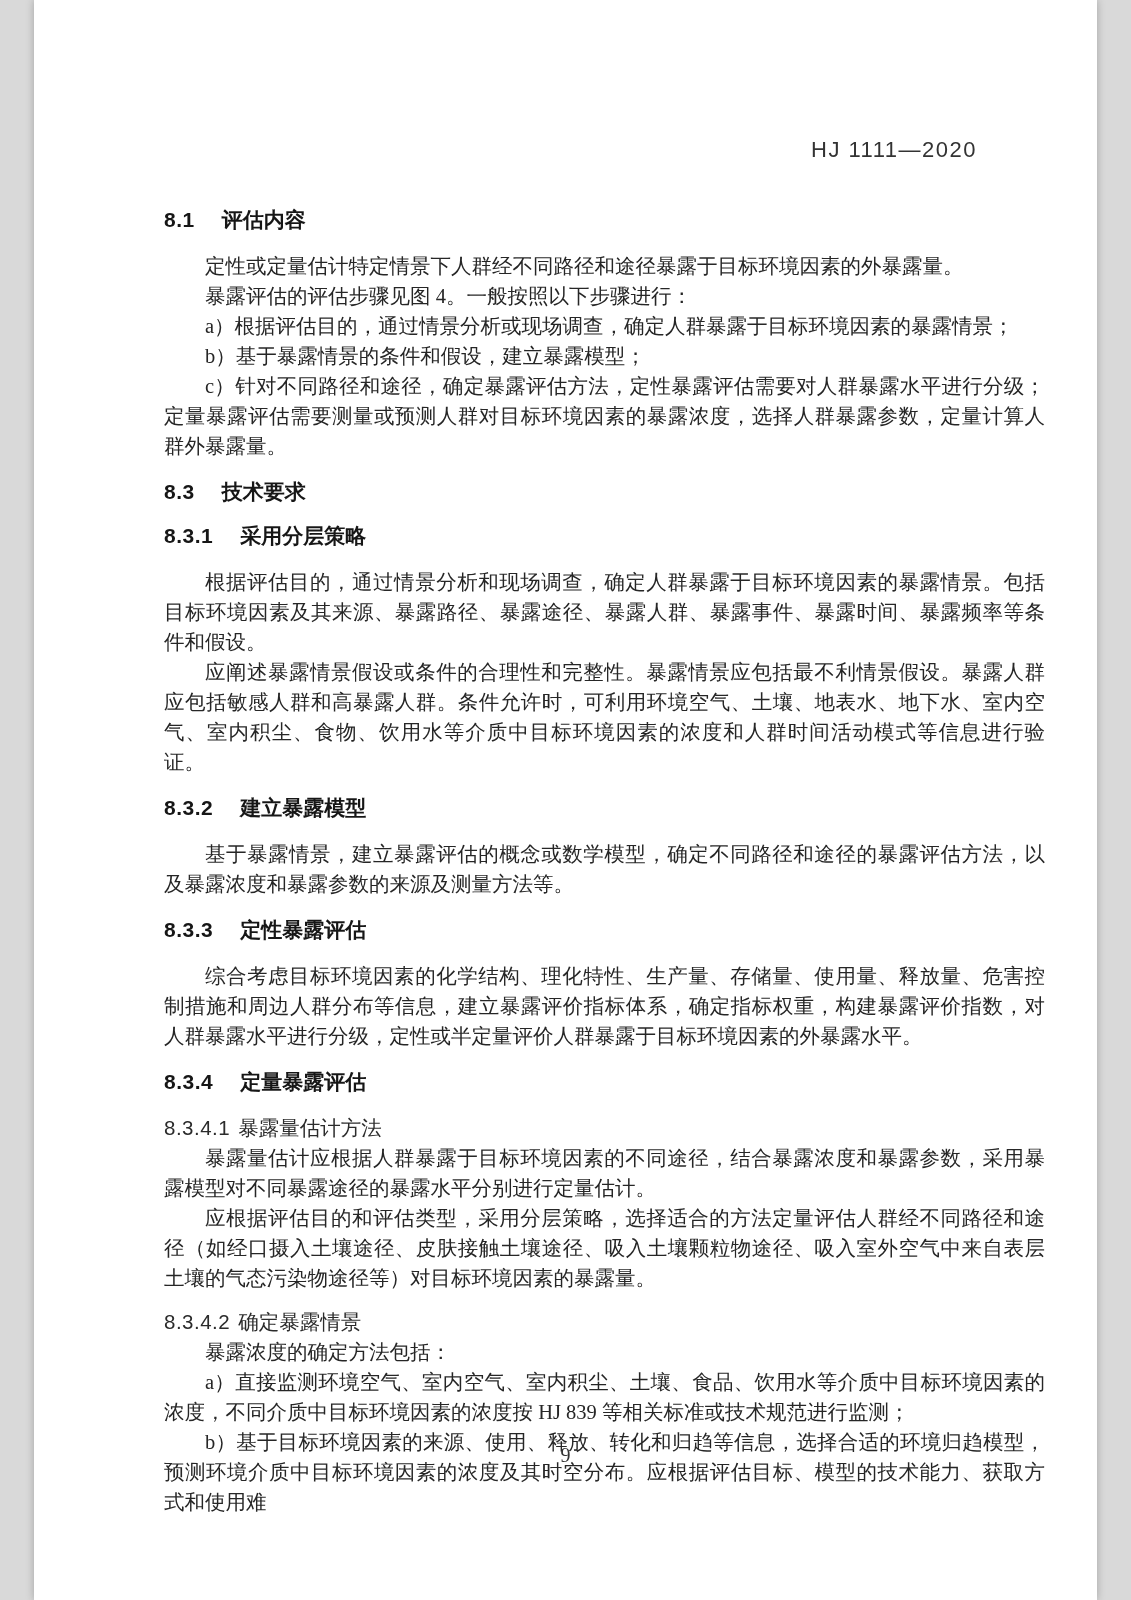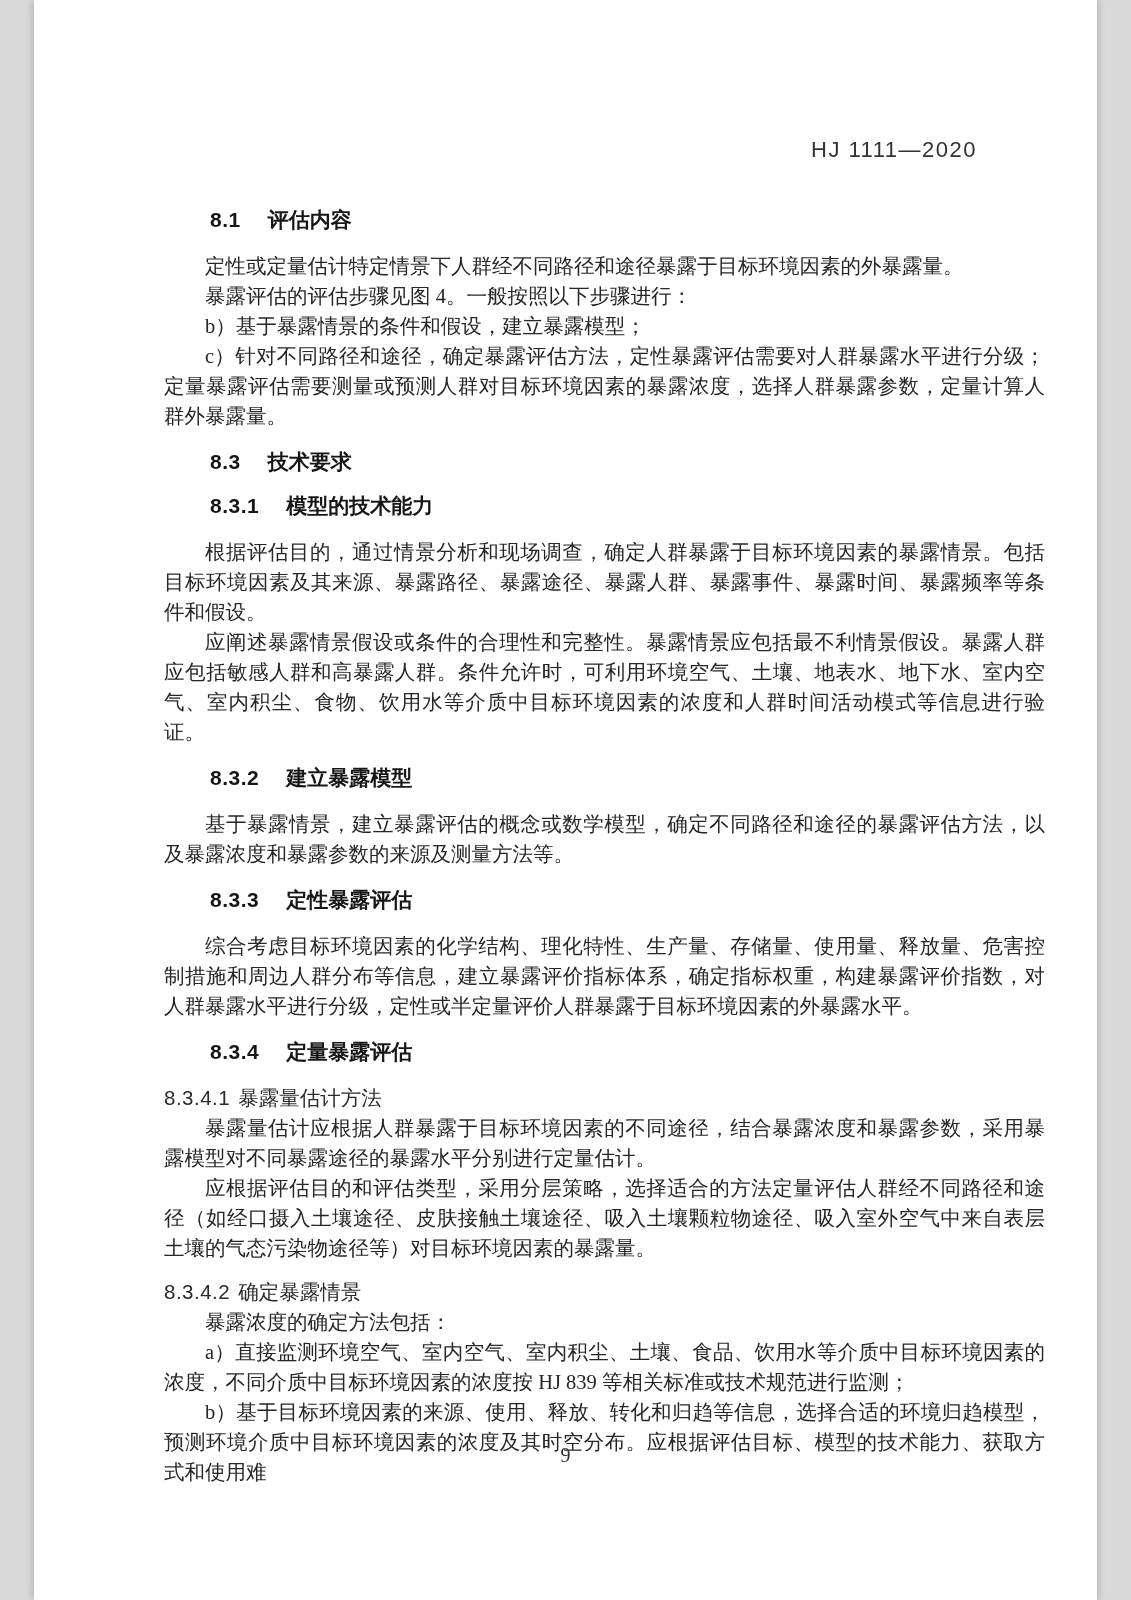--- a/index.html
+++ b/index.html
@@ -45,21 +45,21 @@
     font-family: "Liberation Sans", "DejaVu Sans", sans-serif;
     font-weight: bold;
     color: #161616;
     font-size: 21px;
     line-height: 26px;
     white-space: nowrap;
   }
   .heading .hnum { display: inline-block; letter-spacing: 0.5px; }
   .level-2 { margin: 18px 0 18px; }
   .level-3 { margin: 18px 0 18px; }
-  .level-2 .hnum, .level-3 .hnum { margin-right: 27px; margin-left: 46px; }
+  .level-2 .hnum, .level-3 .hnum { margin-right: 27px; }
   .heading:first-child { margin-top: 12px; }
 
   
   .level-4 {
     font-weight: normal;
     font-size: 20.5px;
     line-height: 30px;
     color: #2b2b2b;
     margin: 14px 0 0;
   }
@@ -96,24 +96,25 @@
 <body>
 
 <div class="page">
 
   <div class="doc-header">HJ 1111—2020</div>
 
   <div class="content">
       <div class="heading level-2"><span class="hnum">8.1</span><span class="htitle">评估内容</span></div>
       <p class="para">定性或定量估计特定情景下人群经不同路径和途径暴露于目标环境因素的外暴露量。</p>
       <p class="para">暴露评估的评估步骤见图 4。一般按照以下步骤进行：</p>
+      <p class="para">a）根据评估目的，通过情景分析或现场调查，确定人群暴露于目标环境因素的暴露情景；</p>
       <p class="para">b）基于暴露情景的条件和假设，建立暴露模型；</p>
       <p class="para">c）针对不同路径和途径，确定暴露评估方法，定性暴露评估需要对人群暴露水平进行分级；定量暴露评估需要测量或预测人群对目标环境因素的暴露浓度，选择人群暴露参数，定量计算人群外暴露量。</p>
       <div class="heading level-2"><span class="hnum">8.3</span><span class="htitle">技术要求</span></div>
-      <div class="heading level-3"><span class="hnum">8.3.1</span><span class="htitle">模型的技术能力</span></div>
+      <div class="heading level-3"><span class="hnum">8.3.1</span><span class="htitle">采用分层策略</span></div>
       <p class="para">根据评估目的，通过情景分析和现场调查，确定人群暴露于目标环境因素的暴露情景。包括目标环境因素及其来源、暴露路径、暴露途径、暴露人群、暴露事件、暴露时间、暴露频率等条件和假设。</p>
       <p class="para">应阐述暴露情景假设或条件的合理性和完整性。暴露情景应包括最不利情景假设。暴露人群应包括敏感人群和高暴露人群。条件允许时，可利用环境空气、土壤、地表水、地下水、室内空气、室内积尘、食物、饮用水等介质中目标环境因素的浓度和人群时间活动模式等信息进行验证。</p>
       <div class="heading level-3"><span class="hnum">8.3.2</span><span class="htitle">建立暴露模型</span></div>
       <p class="para">基于暴露情景，建立暴露评估的概念或数学模型，确定不同路径和途径的暴露评估方法，以及暴露浓度和暴露参数的来源及测量方法等。</p>
       <div class="heading level-3"><span class="hnum">8.3.3</span><span class="htitle">定性暴露评估</span></div>
       <p class="para">综合考虑目标环境因素的化学结构、理化特性、生产量、存储量、使用量、释放量、危害控制措施和周边人群分布等信息，建立暴露评价指标体系，确定指标权重，构建暴露评价指数，对人群暴露水平进行分级，定性或半定量评价人群暴露于目标环境因素的外暴露水平。</p>
       <div class="heading level-3"><span class="hnum">8.3.4</span><span class="htitle">定量暴露评估</span></div>
       <div class="heading level-4"><span class="hnum">8.3.4.1</span><span class="htitle">暴露量估计方法</span></div>
       <p class="para">暴露量估计应根据人群暴露于目标环境因素的不同途径，结合暴露浓度和暴露参数，采用暴露模型对不同暴露途径的暴露水平分别进行定量估计。</p>
       <p class="para">应根据评估目的和评估类型，采用分层策略，选择适合的方法定量评估人群经不同路径和途径（如经口摄入土壤途径、皮肤接触土壤途径、吸入土壤颗粒物途径、吸入室外空气中来自表层土壤的气态污染物途径等）对目标环境因素的暴露量。</p>

